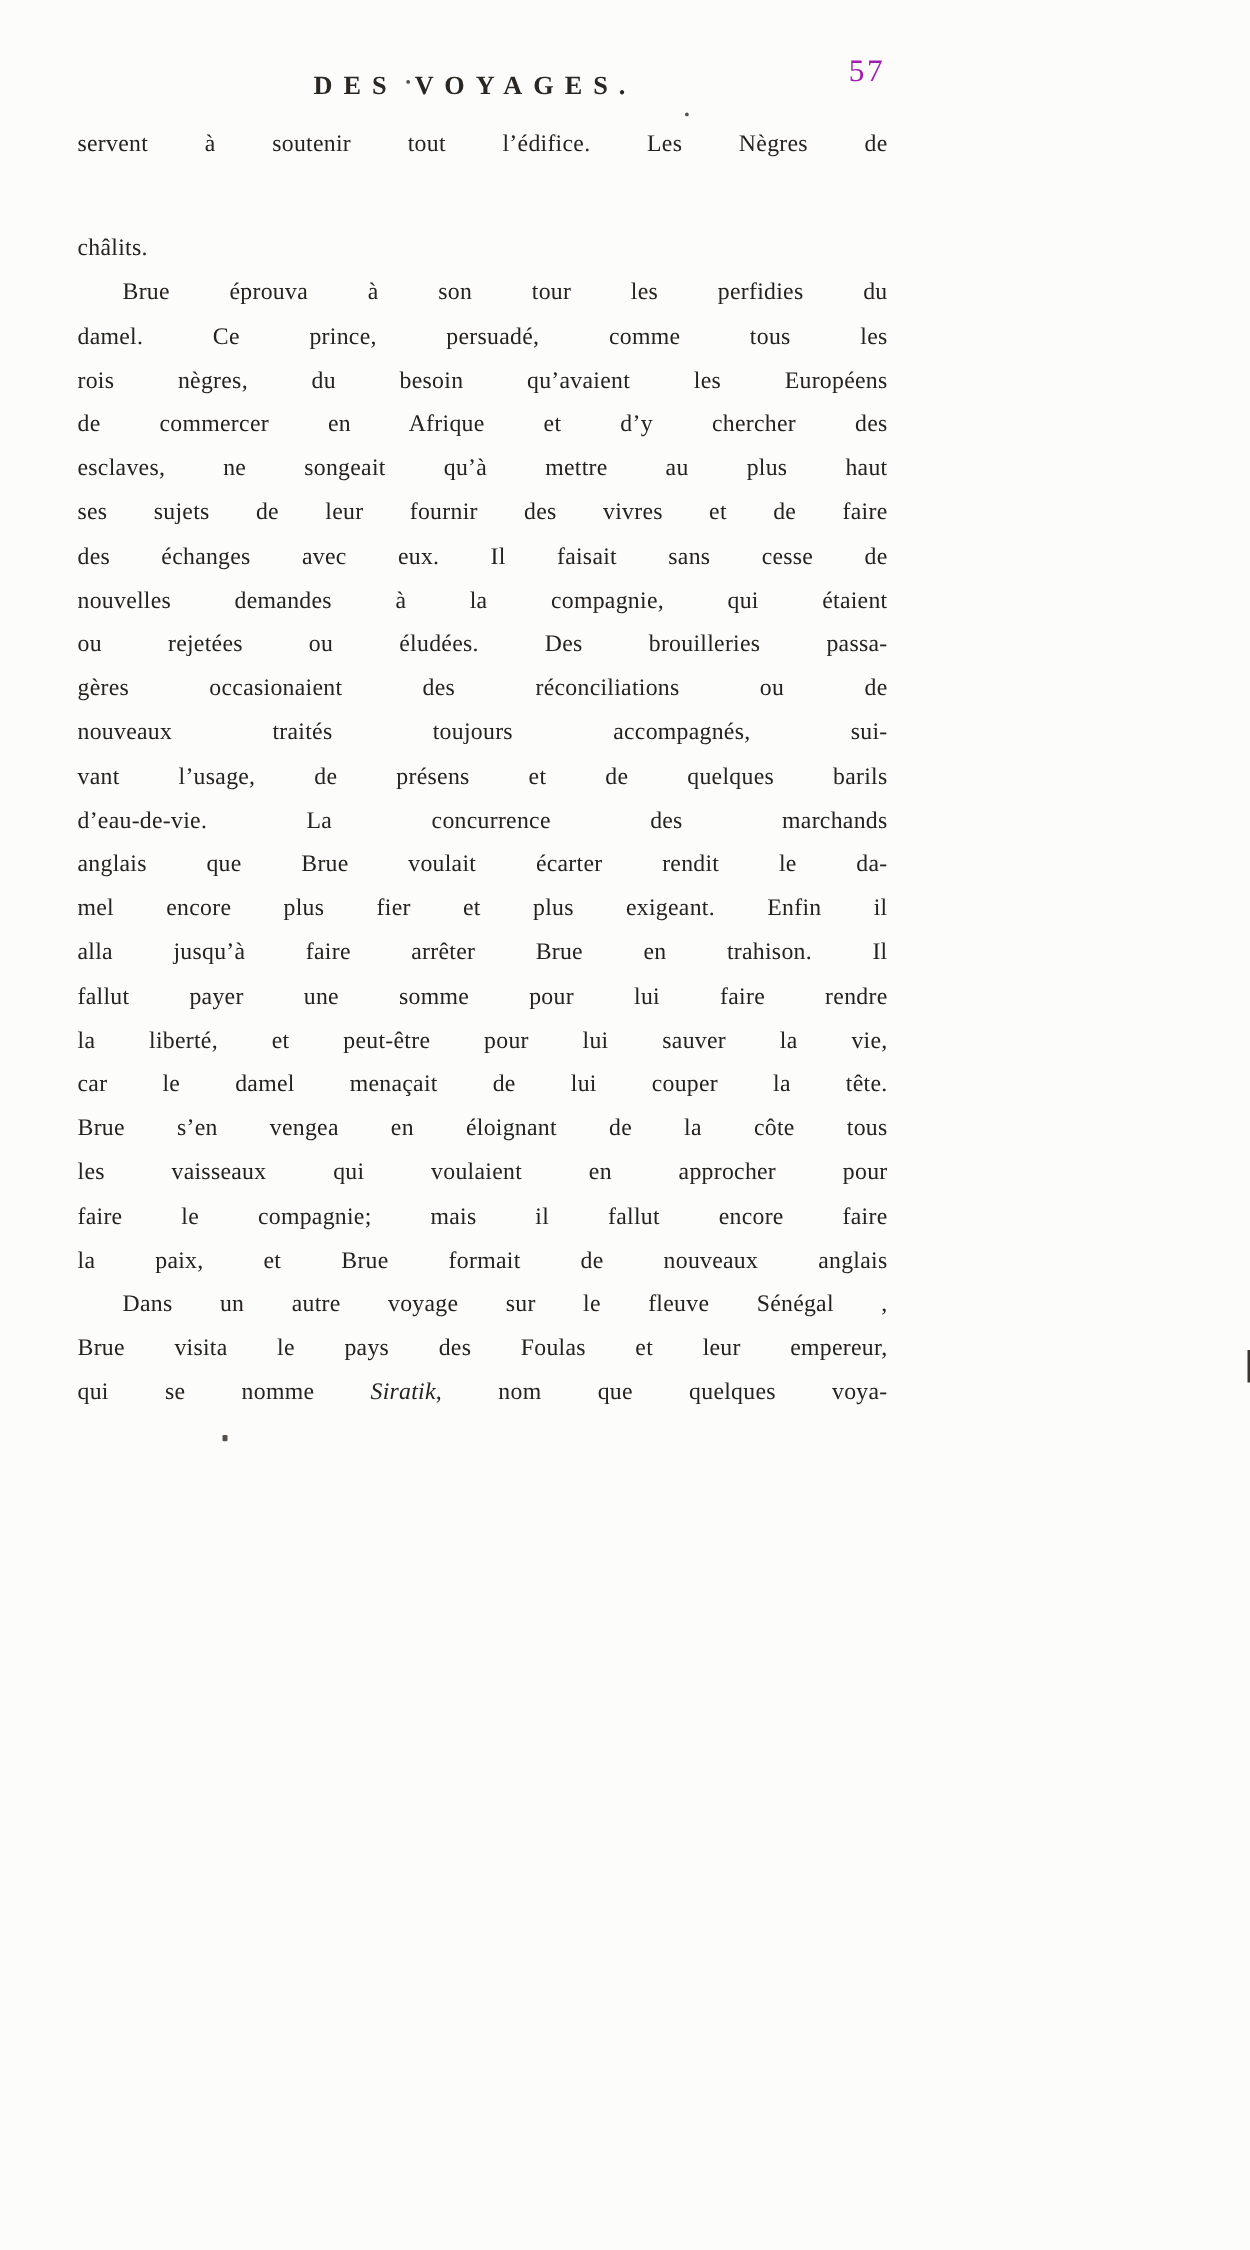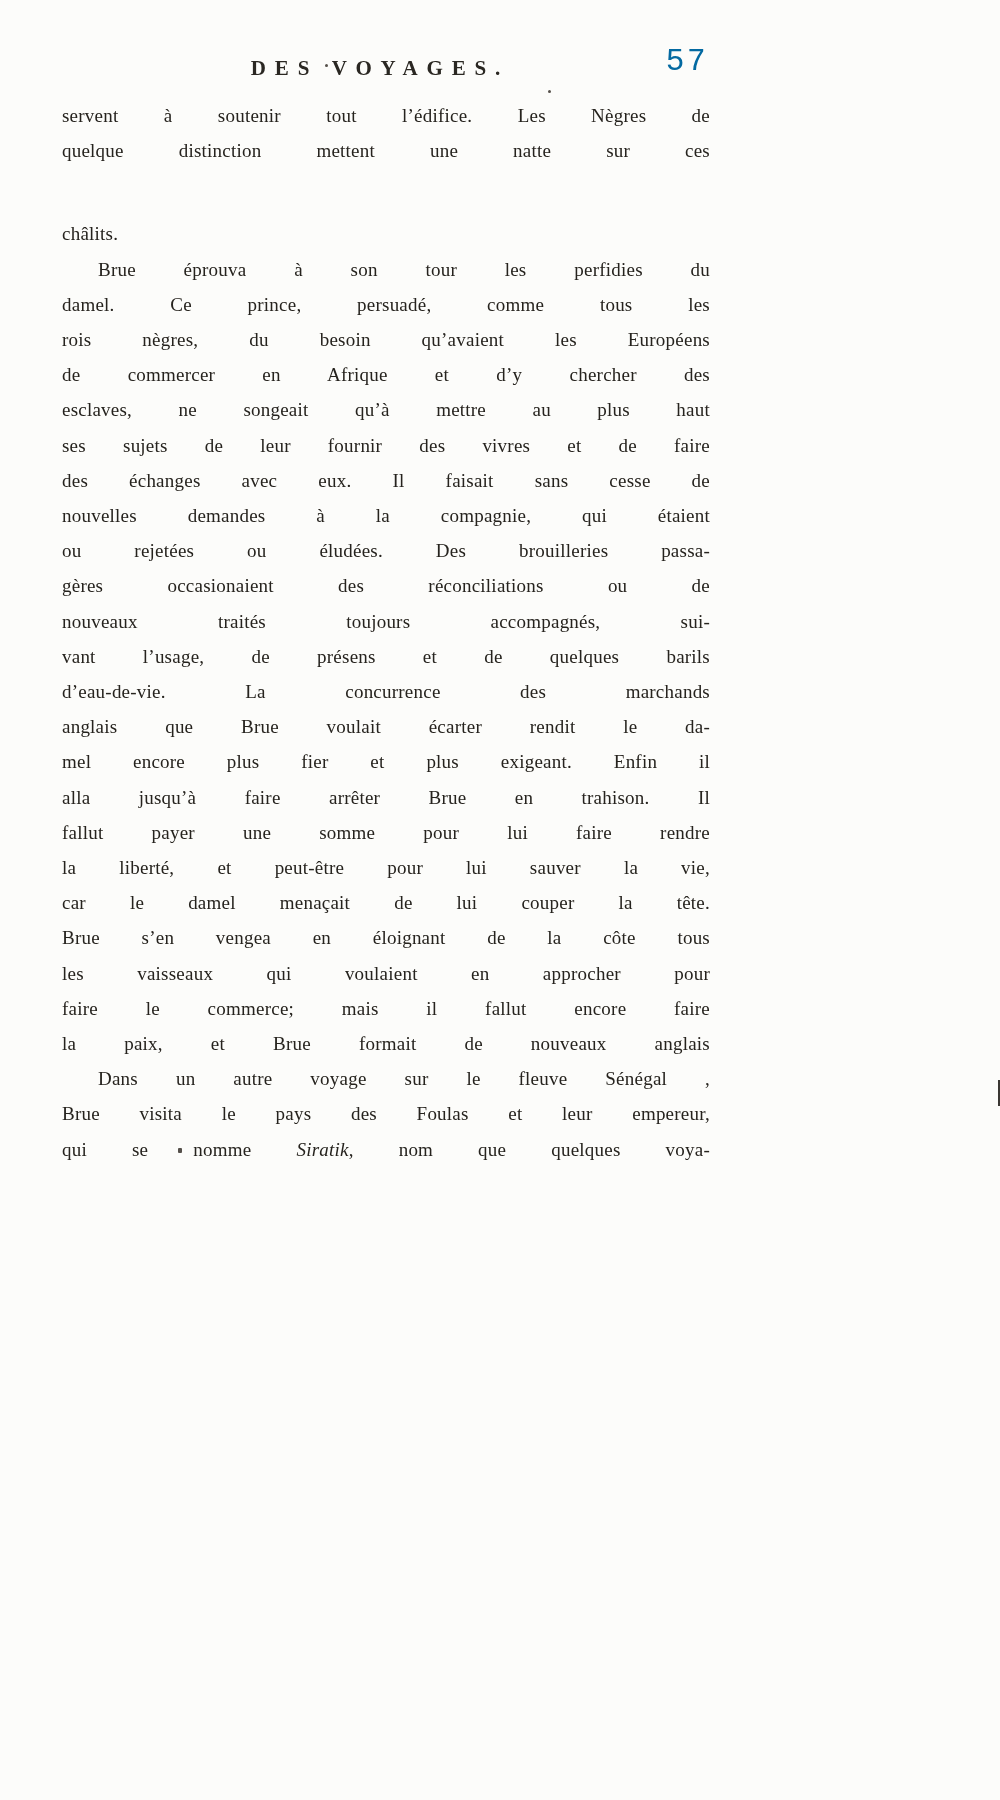--- a/index.html
+++ b/index.html
@@ -34,24 +34,23 @@
     text-align: center;
     font-size: 21px;
     letter-spacing: 0.42em;
     font-weight: bold;
     color: #2a2722;
   }
   .page-number {
     position: absolute;
     right: 2px;
     top: -6px;
-    font-size: 31px;
+    font-size: 25px;
     letter-spacing: 0.08em;
-    color: #0369a1;
-    font-family: Liberation Mono, monospace;
+    color: #a21caf;
   }
   .text-block {
     width: 648px;
     margin: 10px 0 0 62px;
     font-size: 19px;
     line-height: 35.2px;
     letter-spacing: 0.012em;
   }
   .line {
     text-align: justify;
@@ -95,21 +94,20 @@
   <div class="speck s3"></div>
   <div class="edge-tick"></div>
 
   <div class="page-header">
     <span class="running-title">DES VOYAGES.</span>
     <span class="page-number">57</span>
   </div>
 
   <div class="text-block">
       <div class="line">servent à soutenir tout l’édifice. Les Nègres de</div>
-      <div class="line">quelque distinction mettent une natte sur ces</div>
       <div class="line end">châlits.</div>
       <div class="line ind">Brue éprouva à son tour les perfidies du</div>
       <div class="line">damel. Ce prince, persuadé, comme tous les</div>
       <div class="line">rois nègres, du besoin qu’avaient les Européens</div>
       <div class="line">de commercer en Afrique et d’y chercher des</div>
       <div class="line">esclaves, ne songeait qu’à mettre au plus haut</div>
       <div class="line">ses sujets de leur fournir des vivres et de faire</div>
       <div class="line">des échanges avec eux. Il faisait sans cesse de</div>
       <div class="line">nouvelles demandes à la compagnie, qui étaient</div>
       <div class="line">ou rejetées ou éludées. Des brouilleries passa-</div>
@@ -118,20 +116,20 @@
       <div class="line">vant l’usage, de présens et de quelques barils</div>
       <div class="line">d’eau-de-vie. La concurrence des marchands</div>
       <div class="line">anglais que Brue voulait écarter rendit le da-</div>
       <div class="line">mel encore plus fier et plus exigeant. Enfin il</div>
       <div class="line">alla jusqu’à faire arrêter Brue en trahison. Il</div>
       <div class="line">fallut payer une somme pour lui faire rendre</div>
       <div class="line">la liberté, et peut-être pour lui sauver la vie,</div>
       <div class="line">car le damel menaçait de lui couper la tête.</div>
       <div class="line">Brue s’en vengea en éloignant de la côte tous</div>
       <div class="line">les vaisseaux qui voulaient en approcher pour</div>
-      <div class="line">faire le commerce; mais il fallut encore faire</div>
+      <div class="line">faire le compagnie; mais il fallut encore faire</div>
       <div class="line">la paix, et Brue formait de nouveaux anglais</div>
       <div class="line ind">Dans un autre voyage sur le fleuve Sénégal ,</div>
       <div class="line">Brue visita le pays des Foulas et leur empereur,</div>
       <div class="line">qui se nomme <i>Siratik</i>, nom que quelques voya-</div>
     </div>
 
 </div>
 
 </body></html>

